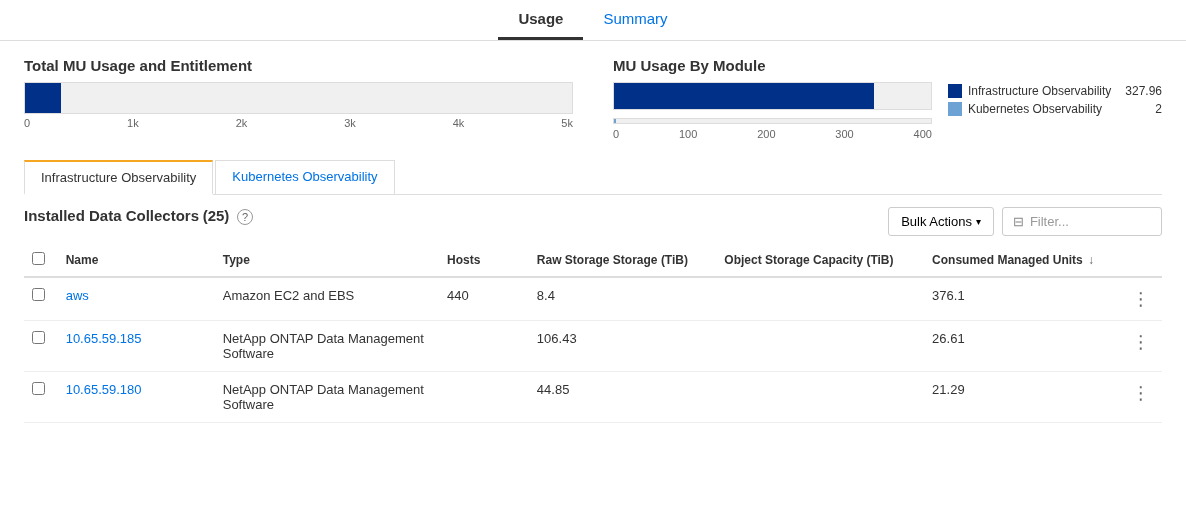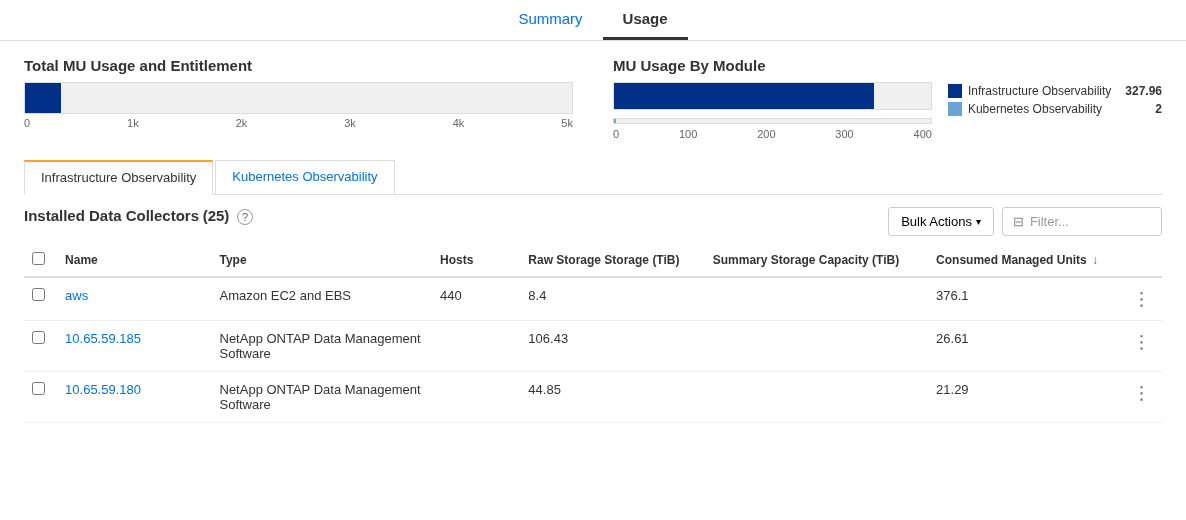--- a/index.html
+++ b/index.html
@@ -31,21 +31,21 @@
     .module-chart-area { display: flex; align-items: flex-start; gap: 16px; }
     .module-bar-section { flex: 1; }
     .module-bar-track { height: 28px; background: #f0f0f0; border: 1px solid #ddd; position: relative; margin-bottom: 4px; }
     .module-bar-fill { height: 100%; background: #003087; }
     .module-bar-fill2 { height: 100%; background: #6ca3d4; }
     .module-tick-labels { display: flex; justify-content: space-between; font-size: 11px; color: #666; margin-top: 3px; }
     .module-legend { display: flex; flex-direction: column; gap: 4px; min-width: 200px; font-size: 12px; padding-top: 2px; }
     .legend-item { display: flex; align-items: center; gap: 6px; }
     .legend-color { width: 14px; height: 14px; display: inline-block; flex-shrink: 0; }
     .legend-label { flex: 1; }
-    .legend-value { font-weight: bold; margin-left: 8px; }
+    .legend-value { font-weight: normal; margin-left: 8px; }
 
     
     .sub-tabs { display: flex; border-bottom: 1px solid #ddd; margin-bottom: 0; }
     .sub-tab { padding: 8px 16px; cursor: pointer; font-size: 13px; color: #0073e6; border: 1px solid #ddd; border-bottom: none; background: #fff; margin-right: 2px; }
     .sub-tab.active { color: #333; background: #fff; border-top: 2px solid #f5a623; font-weight: normal; border-bottom: 2px solid #fff; margin-bottom: -1px; z-index: 1; }
 
     
     .table-section { margin-top: 0; }
     .table-header-row { display: flex; align-items: flex-start; justify-content: space-between; padding: 12px 0 8px 0; }
     .table-title { font-size: 15px; font-weight: bold; }
@@ -70,22 +70,22 @@
     .sort-icon { font-size: 12px; margin-left: 2px; color: #666; }
     .row-menu { cursor: pointer; color: #666; font-size: 18px; }
 
     
     .table-wrap { max-height: 200px; overflow-y: auto; }
   </style>
 </head>
 <body>
 
 <div class="top-tabs">
+  <a class="top-tab active">Usage</a>
   <a class="top-tab">Summary</a>
-  <a class="top-tab active">Usage</a>
 </div>
 
 <div class="main">
 
   <div class="charts-row">
 
     <div class="chart-panel">
       <div class="chart-title">Total MU Usage and Entitlement</div>
       <div class="bar-chart-wrap">
         <div class="bar-track">
@@ -166,21 +166,21 @@
       <table class="data-table">
         <thead>
           <tr>
             <th class="col-check">
               <input type="checkbox" style="">
             </th>
             <th class="col-name">Name</th>
             <th class="col-type">Type</th>
             <th class="col-hosts">Hosts</th>
             <th class="col-raw">Raw Storage Storage (TiB)</th>
-            <th class="col-object">Summary Storage Capacity (TiB)</th>
+            <th class="col-object">Object Storage Capacity (TiB)</th>
             <th class="col-consumed">
               <span>Consumed Managed Units</span>
               <span class="sort-icon">↓</span>
             </th>
             <th class="col-actions"></th>
           </tr>
         </thead>
         <tbody>
 
           <tr class="table-row">

